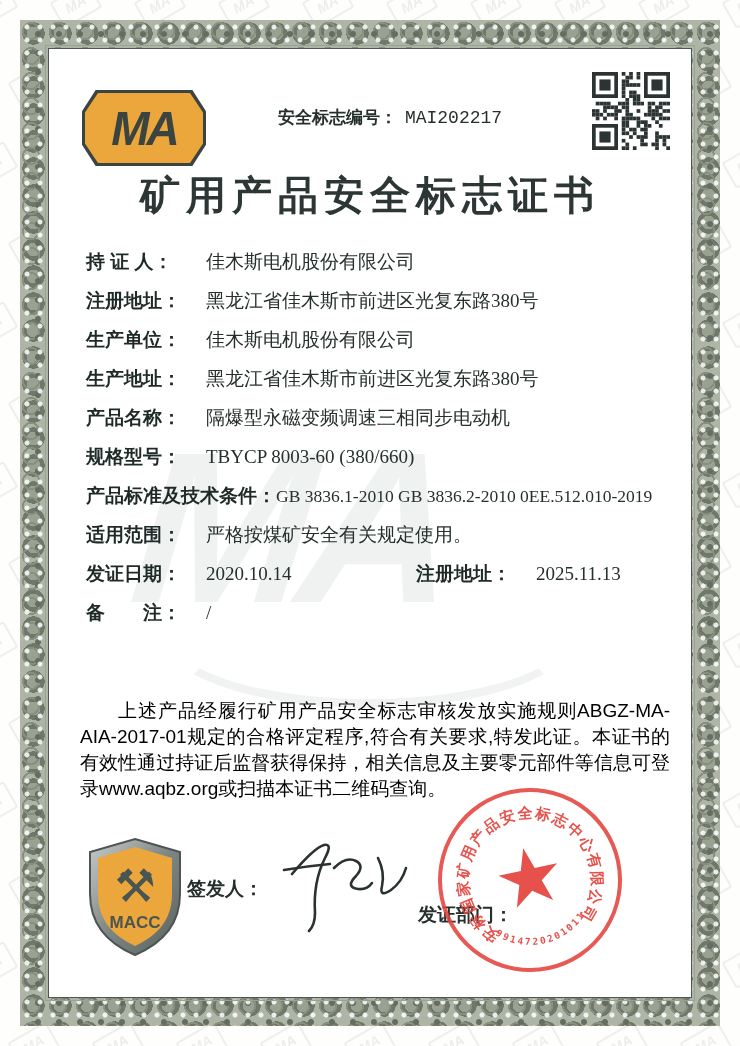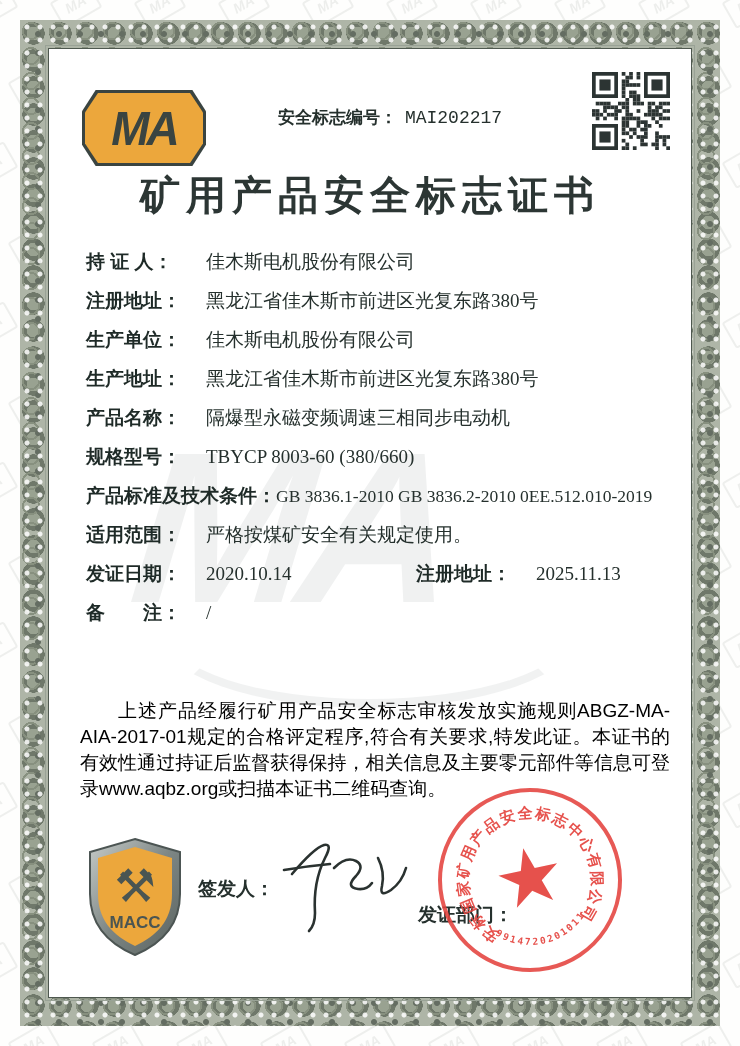--- a/index.html
+++ b/index.html
@@ -62,21 +62,21 @@
   .row-dates{display:flex;margin-bottom:15px;line-height:24px;}
   .row-dates .g1{width:330px;display:flex;}
   .row-dates .lbl{font-weight:700;min-width:120px;white-space:nowrap;color:#1e2a27;}
   .serif{font-family:"Liberation Serif","DejaVu Serif",serif;}
 
   .statement{position:absolute;left:30px;right:20px;top:648px;font-size:19px;
     line-height:26px;text-align:justify;text-indent:2em;color:#000000;}
 
   
   .shield{position:absolute;left:33px;top:786px;}
-  .sign-label{position:absolute;left:148px;top:826px;font-size:19px;font-weight:700;}
+  .sign-label{position:absolute;left:137px;top:826px;font-size:19px;font-weight:700;}
   .signature{position:absolute;left:228px;top:782px;}
   .dept-label{position:absolute;left:368px;top:852px;font-size:19px;font-weight:700;}
 
   .seal{position:absolute;left:388px;top:738px;width:176px;height:176px;
     border:4.5px solid rgba(228,66,61,.88);border-radius:50%;transform:rotate(-12deg);
     color:var(--seal-red,#e4423d);}
   .seal .star{position:absolute;left:50%;top:50%;transform:translate(-50%,-54%);
     font-size:78px;line-height:1;color:rgba(228,66,61,.92);}
   .seal .ch{position:absolute;left:50%;top:50%;width:18px;height:20px;margin:-10px -9px;
     font-size:15px;font-weight:700;text-align:center;color:rgba(228,66,61,.92);}

